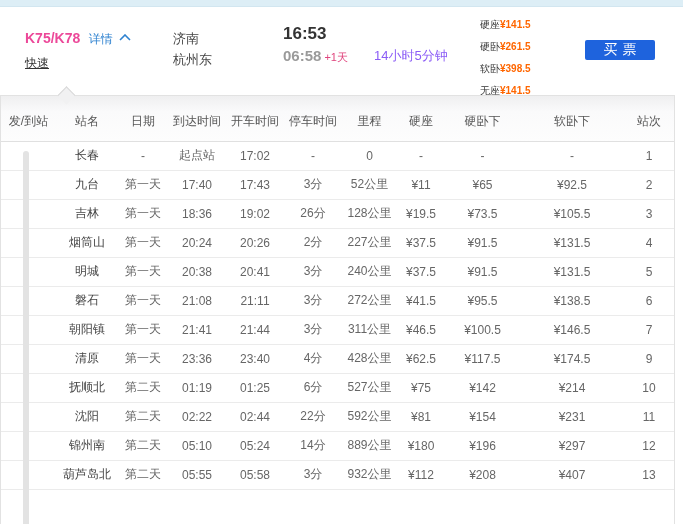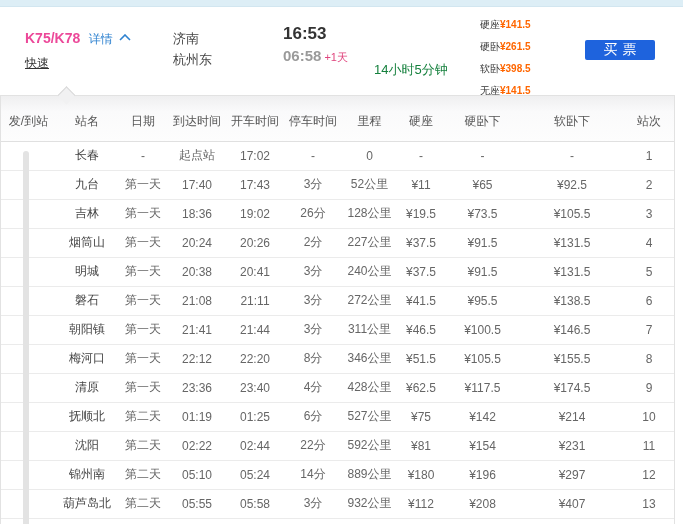--- a/index.html
+++ b/index.html
@@ -14,21 +14,21 @@
   .train-no { font-size:14px; font-weight:bold; color:#ec4899; }
   .detail-label { font-size:12px; color:#2e82d0; margin-left:4px; }
   .chevron { display:inline-block; margin-left:2px; vertical-align:2px; }
   .train-type { font-size:12px; color:#333; margin-top:7px;text-decoration:underline; }
   .stations { position:absolute; left:173px; top:21px; font-size:13px; color:#444; line-height:21px; }
   .times { position:absolute; left:283px; top:17px; }
   .time-dep { font-size:17px; font-weight:bold; color:#333; }
   .time-arr-wrap { margin-top:3px; white-space:nowrap; }
   .time-arr { font-size:15px; font-weight:bold; color:#9a9a9a; }
   .day-badge { font-size:11px; color:#e0457e; margin-left:3px; }
-  .duration { position:absolute; left:374px; top:54px; font-size:13px; color:#15803d; }
+  .duration { position:absolute; left:374px; top:40px; font-size:13px; color:#8b5cf6; }
   .prices { position:absolute; left:480px; top:7px; }
   .price-line { font-size:10px; line-height:22px; white-space:nowrap; }
   .price-label { color:#333; }
   .price-value { color:#ff6600; font-weight:bold; }
   .buy-btn { position:absolute; left:585px; top:33px; width:70px; height:20px;
     background:#1e63dd; color:#fff; border:none; border-radius:2px;
     font-size:14px; letter-spacing:5px; text-indent:5px; cursor:pointer;
     font-family:inherit; }
 
   
@@ -225,33 +225,20 @@
           <td>21:41</td>
           <td>21:44</td>
           <td>3分</td>
           <td>311公里</td>
           <td>¥46.5</td>
           <td>¥100.5</td>
           <td>¥146.5</td>
           <td>7</td>
         </tr>
 
-        <tr>
-          <td></td>
-          <td class="station">梅河口</td>
-          <td>第一天</td>
-          <td>22:12</td>
-          <td>22:20</td>
-          <td>8分</td>
-          <td>346公里</td>
-          <td>¥51.5</td>
-          <td>¥105.5</td>
-          <td>¥155.5</td>
-          <td>8</td>
-        </tr>
 
         <tr>
           <td></td>
           <td class="station">清原</td>
           <td>第一天</td>
           <td>23:36</td>
           <td>23:40</td>
           <td>4分</td>
           <td>428公里</td>
           <td>¥62.5</td>

